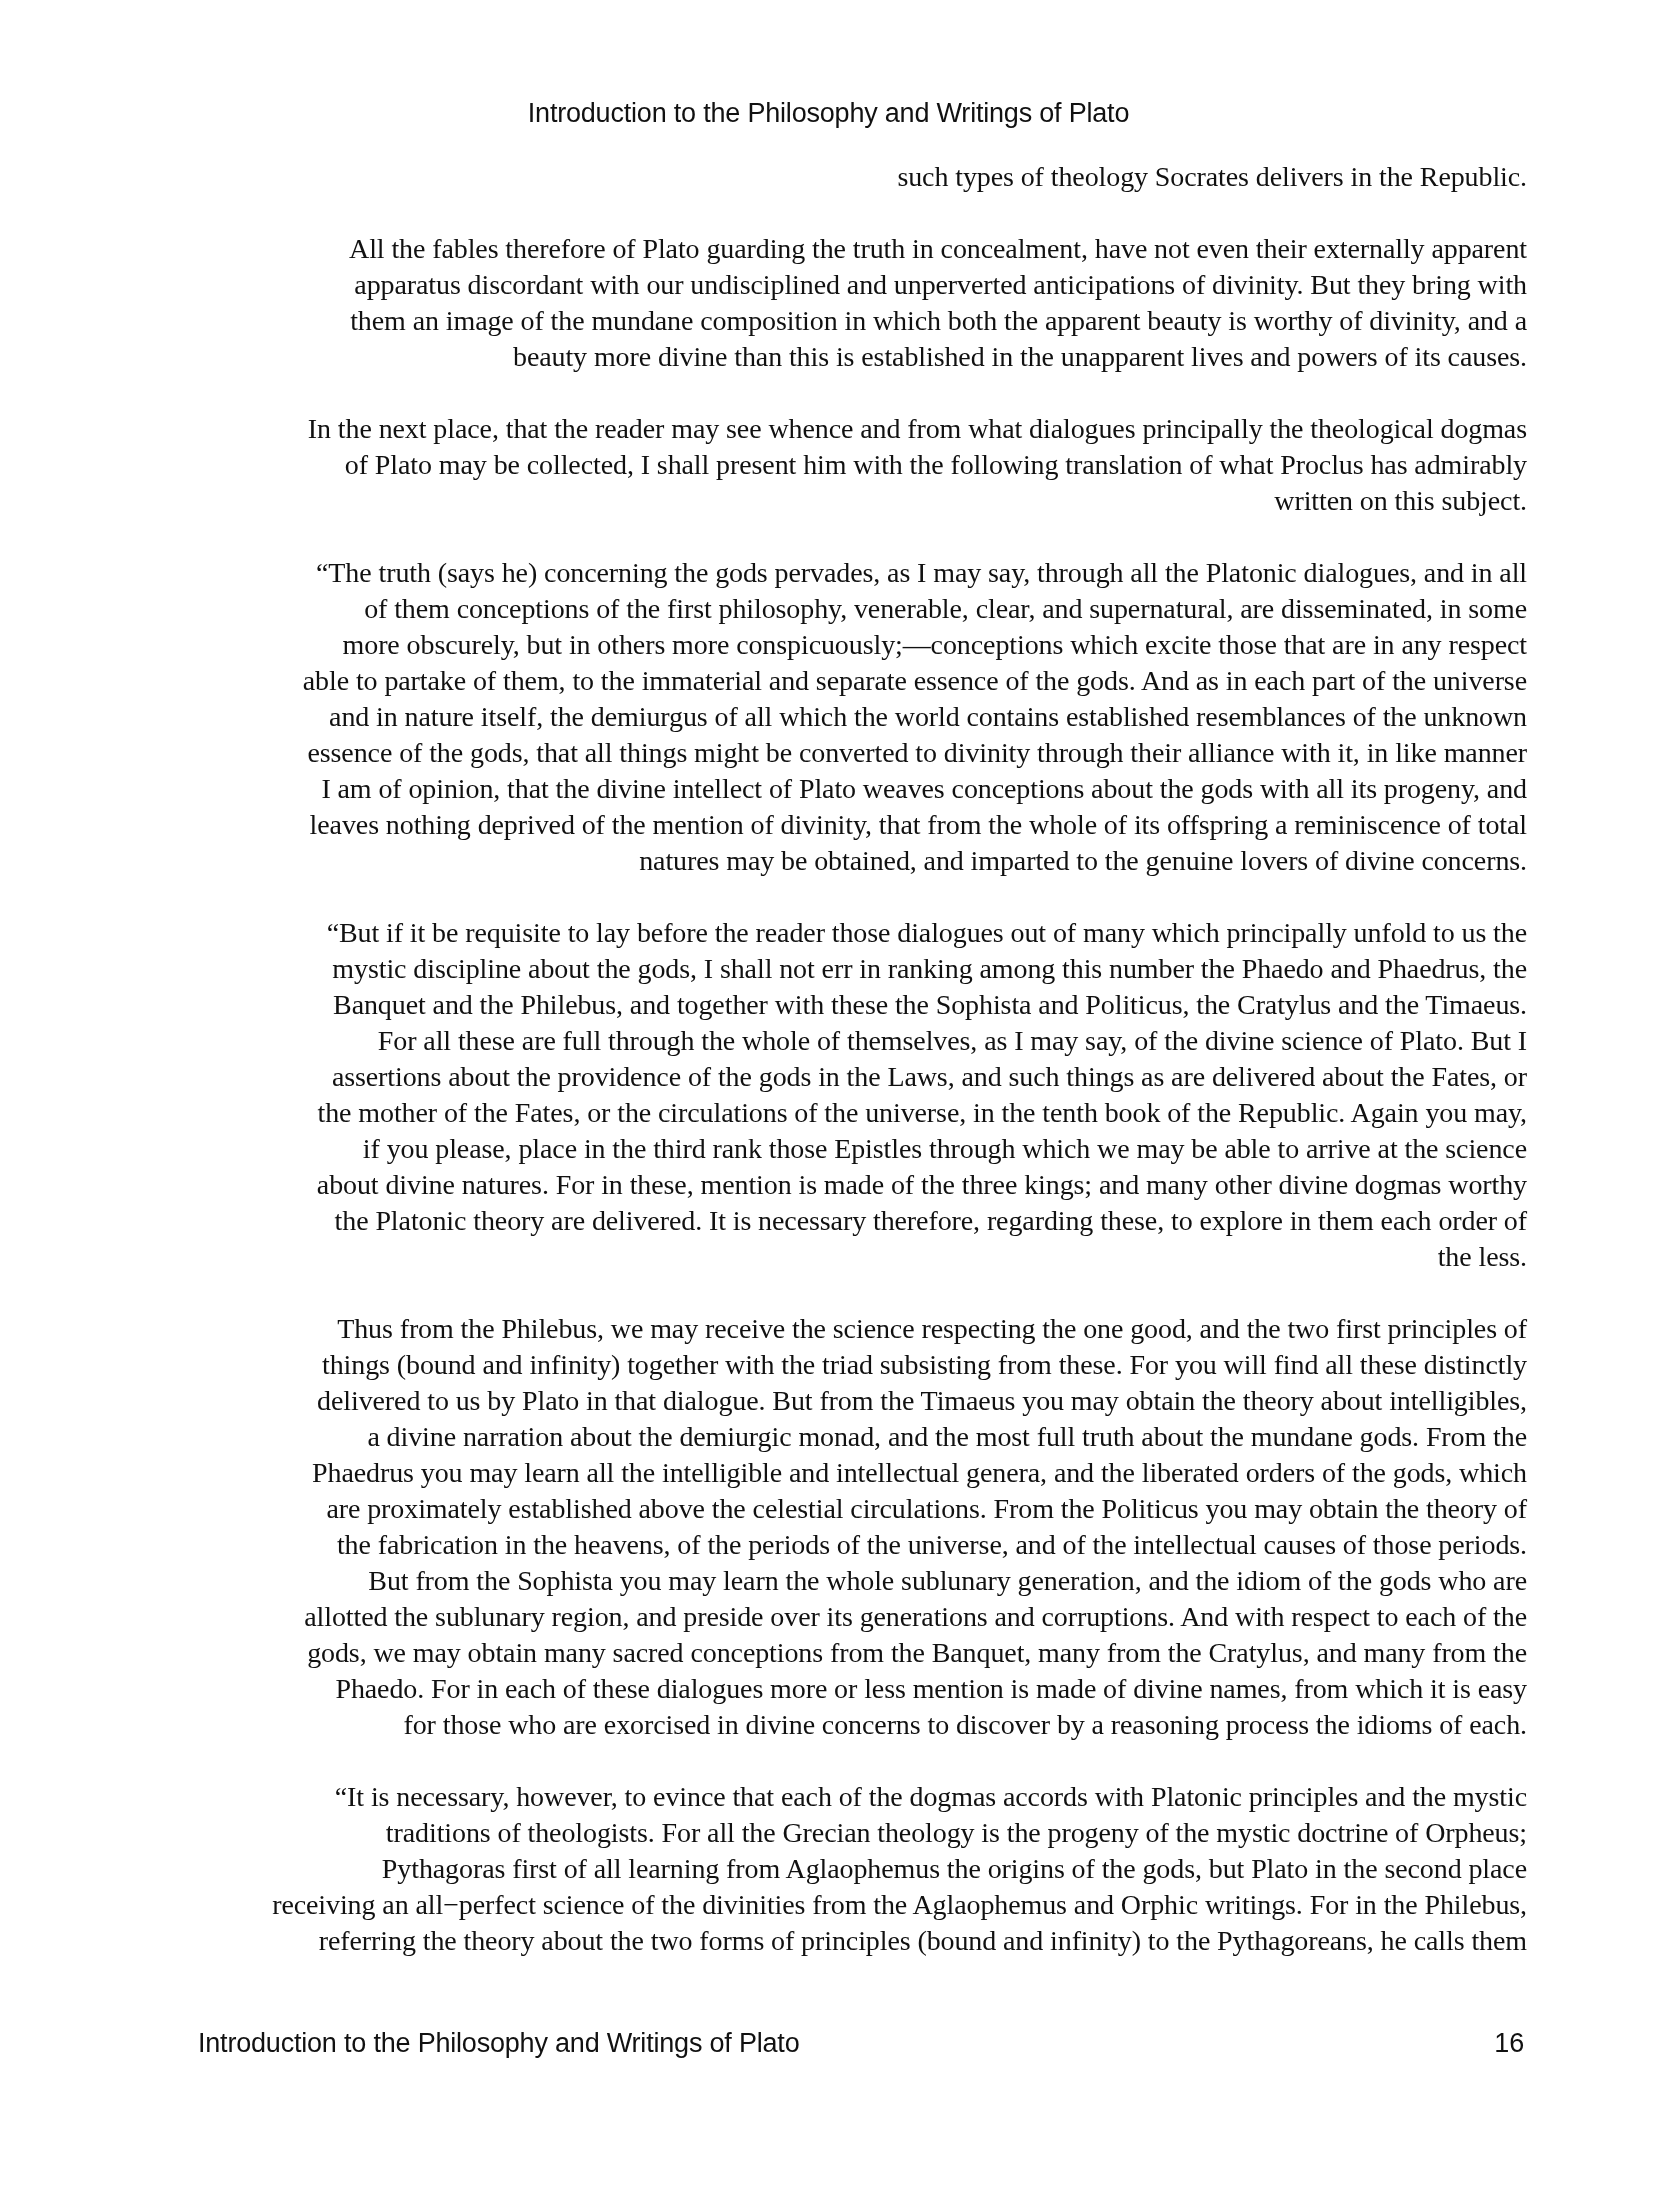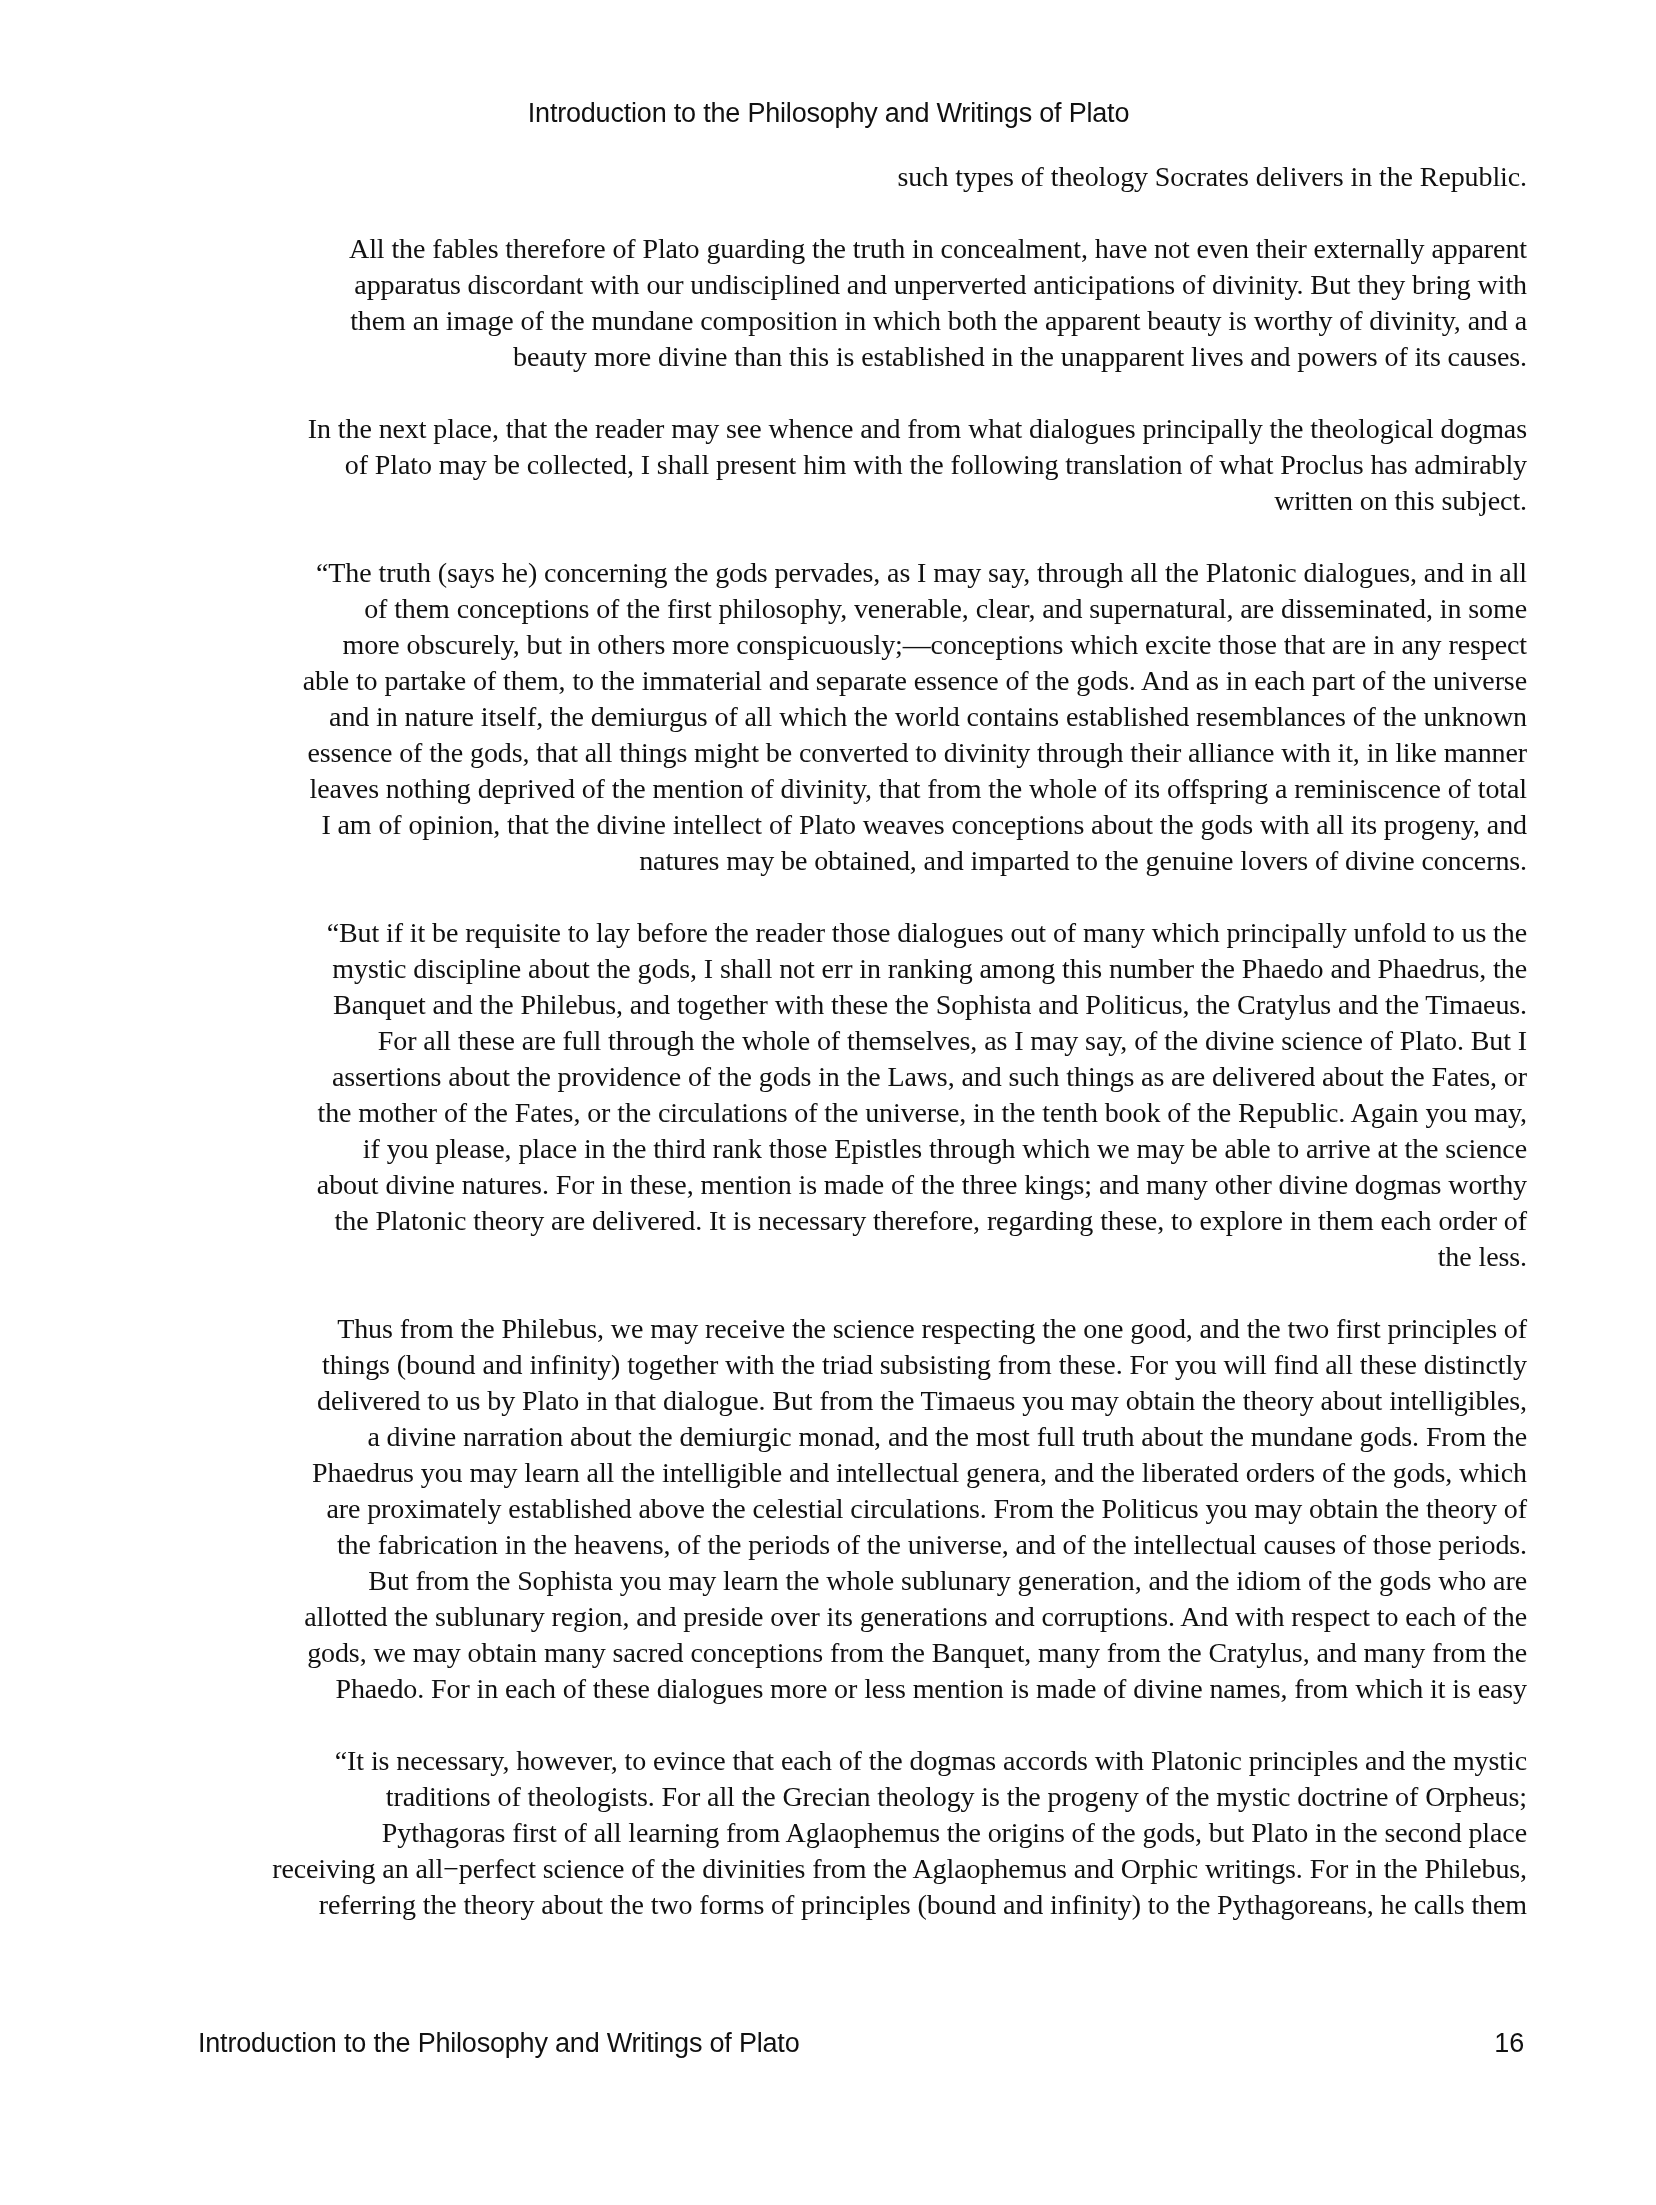--- a/index.html
+++ b/index.html
@@ -44,22 +44,22 @@
         <span class="line">of Plato may be collected, I shall present him with the following translation of what Proclus has admirably</span>
         <span class="line">written on this subject.</span>
       </p>
       <p class="para">
         <span class="line">“The truth (says he) concerning the gods pervades, as I may say, through all the Platonic dialogues, and in all</span>
         <span class="line">of them conceptions of the first philosophy, venerable, clear, and supernatural, are disseminated, in some</span>
         <span class="line">more obscurely, but in others more conspicuously;—conceptions which excite those that are in any respect</span>
         <span class="line">able to partake of them, to the immaterial and separate essence of the gods. And as in each part of the universe</span>
         <span class="line">and in nature itself, the demiurgus of all which the world contains established resemblances of the unknown</span>
         <span class="line">essence of the gods, that all things might be converted to divinity through their alliance with it, in like manner</span>
+        <span class="line">I am of opinion, that the divine intellect of Plato weaves conceptions about the gods with all its progeny, and</span>
         <span class="line">leaves nothing deprived of the mention of divinity, that from the whole of its offspring a reminiscence of total</span>
-        <span class="line">I am of opinion, that the divine intellect of Plato weaves conceptions about the gods with all its progeny, and</span>
         <span class="line">natures may be obtained, and imparted to the genuine lovers of divine concerns.</span>
       </p>
       <p class="para">
         <span class="line">“But if it be requisite to lay before the reader those dialogues out of many which principally unfold to us the</span>
         <span class="line">mystic discipline about the gods, I shall not err in ranking among this number the Phaedo and Phaedrus, the</span>
         <span class="line">Banquet and the Philebus, and together with these the Sophista and Politicus, the Cratylus and the Timaeus.</span>
         <span class="line">For all these are full through the whole of themselves, as I may say, of the divine science of Plato. But I</span>
         <span class="line">assertions about the providence of the gods in the Laws, and such things as are delivered about the Fates, or</span>
         <span class="line">the mother of the Fates, or the circulations of the universe, in the tenth book of the Republic. Again you may,</span>
         <span class="line">if you please, place in the third rank those Epistles through which we may be able to arrive at the science</span>
@@ -72,20 +72,21 @@
         <span class="line">things (bound and infinity) together with the triad subsisting from these. For you will find all these distinctly</span>
         <span class="line">delivered to us by Plato in that dialogue. But from the Timaeus you may obtain the theory about intelligibles,</span>
         <span class="line">a divine narration about the demiurgic monad, and the most full truth about the mundane gods. From the</span>
         <span class="line">Phaedrus you may learn all the intelligible and intellectual genera, and the liberated orders of the gods, which</span>
         <span class="line">are proximately established above the celestial circulations. From the Politicus you may obtain the theory of</span>
         <span class="line">the fabrication in the heavens, of the periods of the universe, and of the intellectual causes of those periods.</span>
         <span class="line">But from the Sophista you may learn the whole sublunary generation, and the idiom of the gods who are</span>
         <span class="line">allotted the sublunary region, and preside over its generations and corruptions. And with respect to each of the</span>
         <span class="line">gods, we may obtain many sacred conceptions from the Banquet, many from the Cratylus, and many from the</span>
         <span class="line">Phaedo. For in each of these dialogues more or less mention is made of divine names, from which it is easy</span>
+        <span class="line">for those who are exorcised in divine concerns to discover by a reasoning process the idioms of each.</span>
       </p>
       <p class="para">
         <span class="line">“It is necessary, however, to evince that each of the dogmas accords with Platonic principles and the mystic</span>
         <span class="line">traditions of theologists. For all the Grecian theology is the progeny of the mystic doctrine of Orpheus;</span>
         <span class="line">Pythagoras first of all learning from Aglaophemus the origins of the gods, but Plato in the second place</span>
         <span class="line">receiving an all−perfect science of the divinities from the Aglaophemus and Orphic writings. For in the Philebus,</span>
         <span class="line">referring the theory about the two forms of principles (bound and infinity) to the Pythagoreans, he calls them</span>
       </p>
     </div>
 

